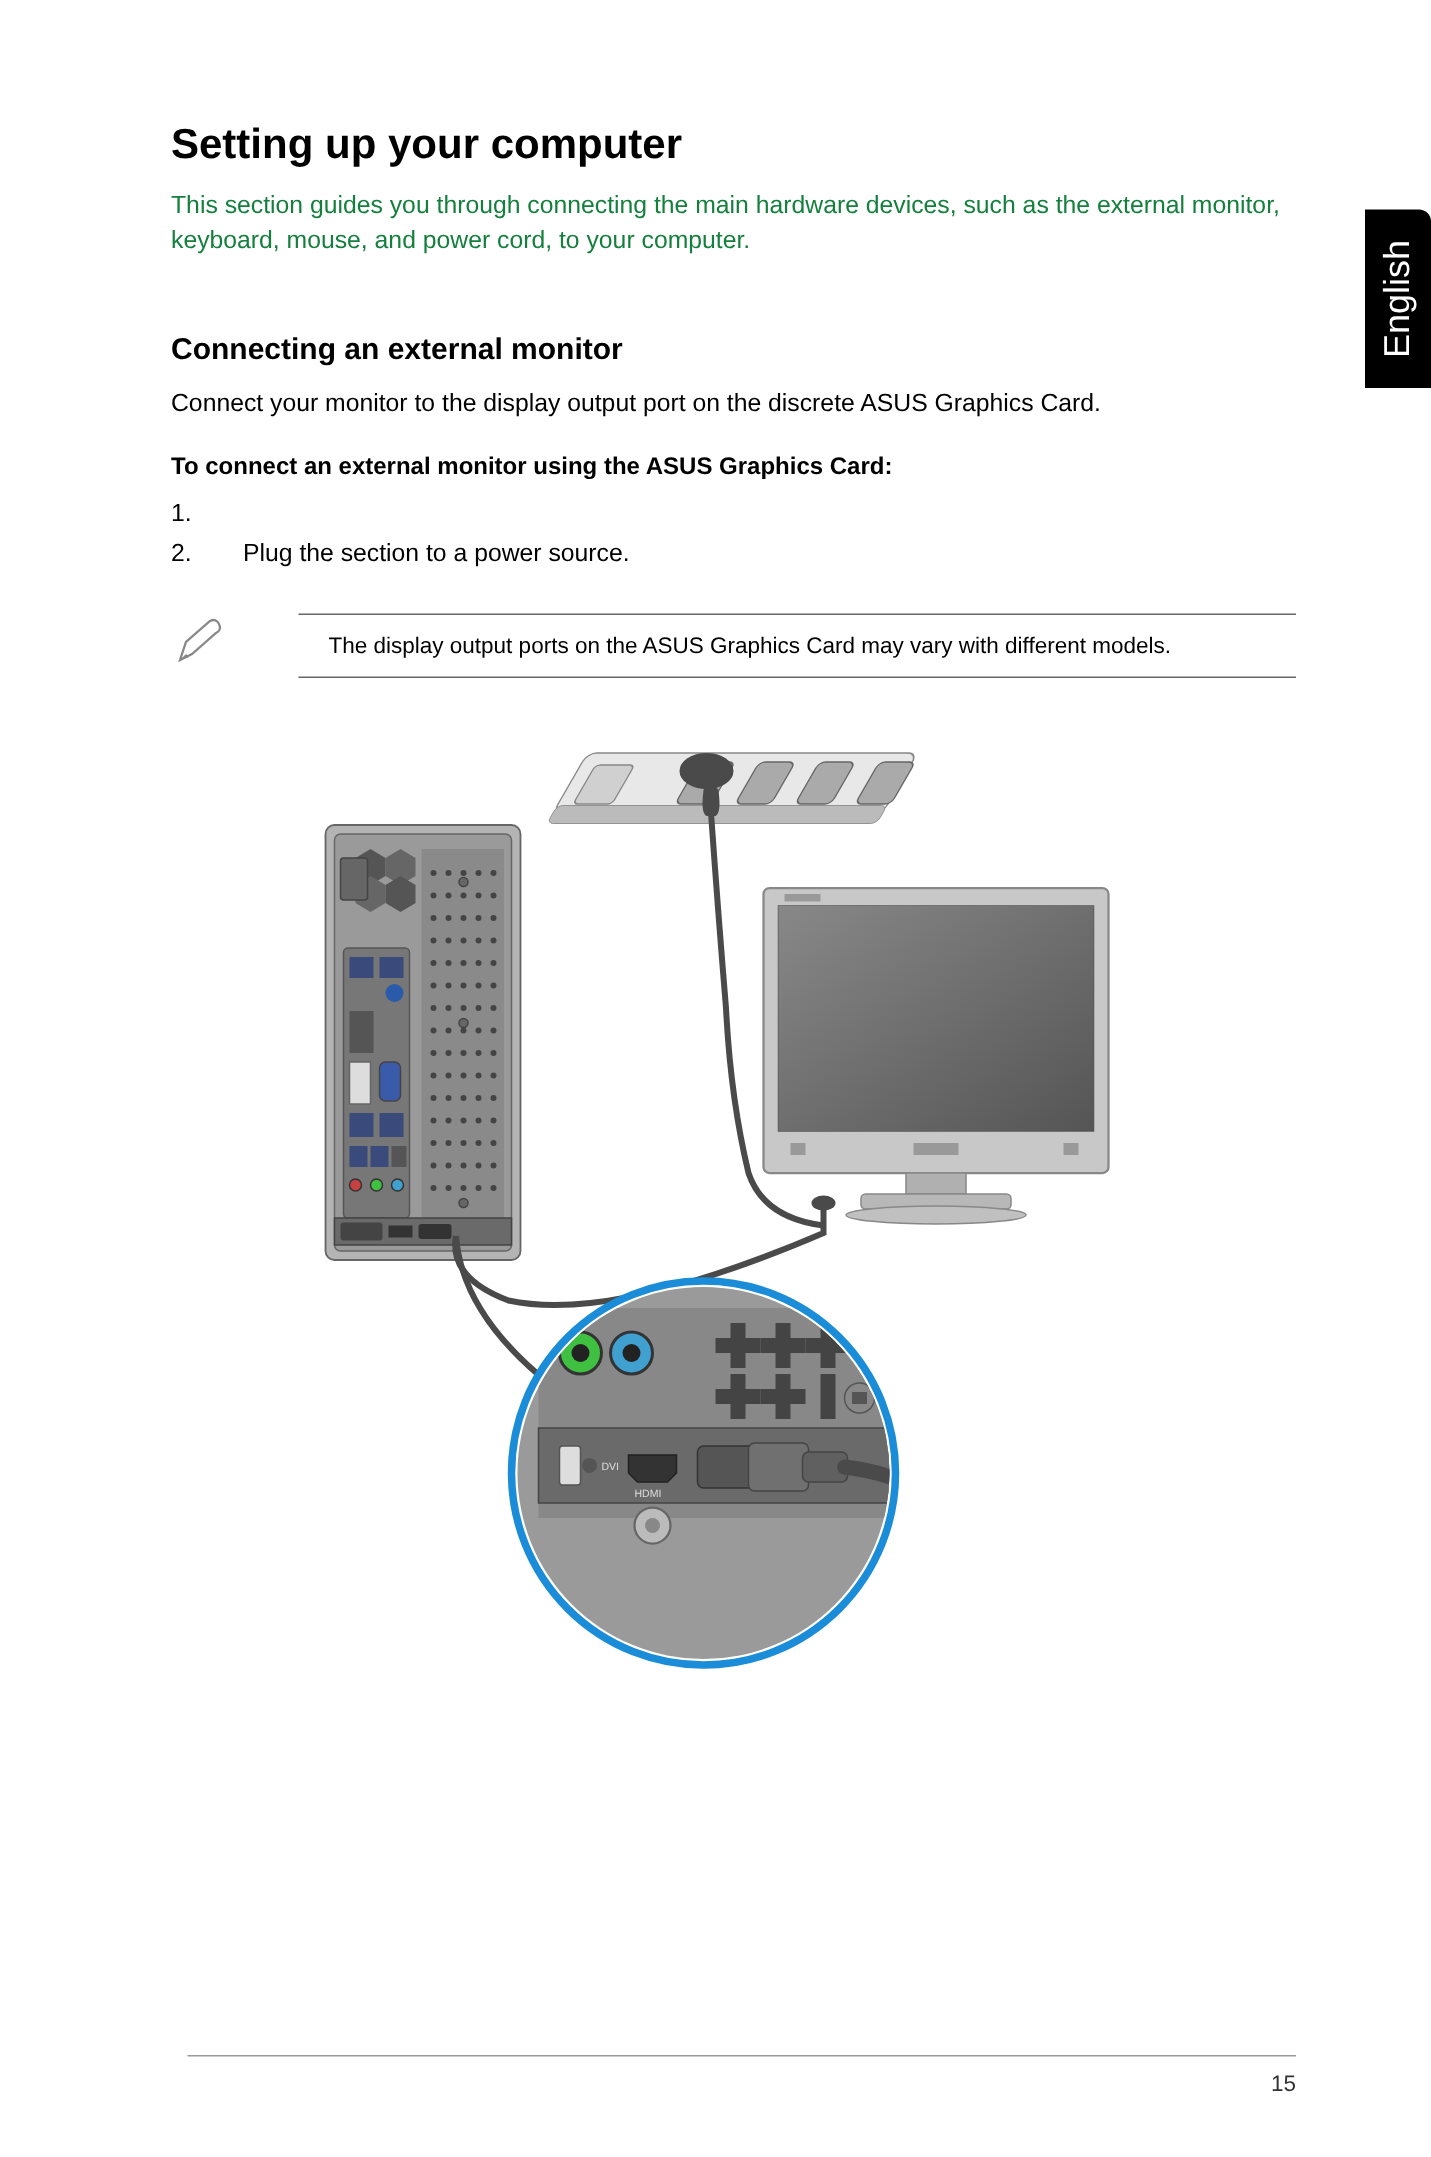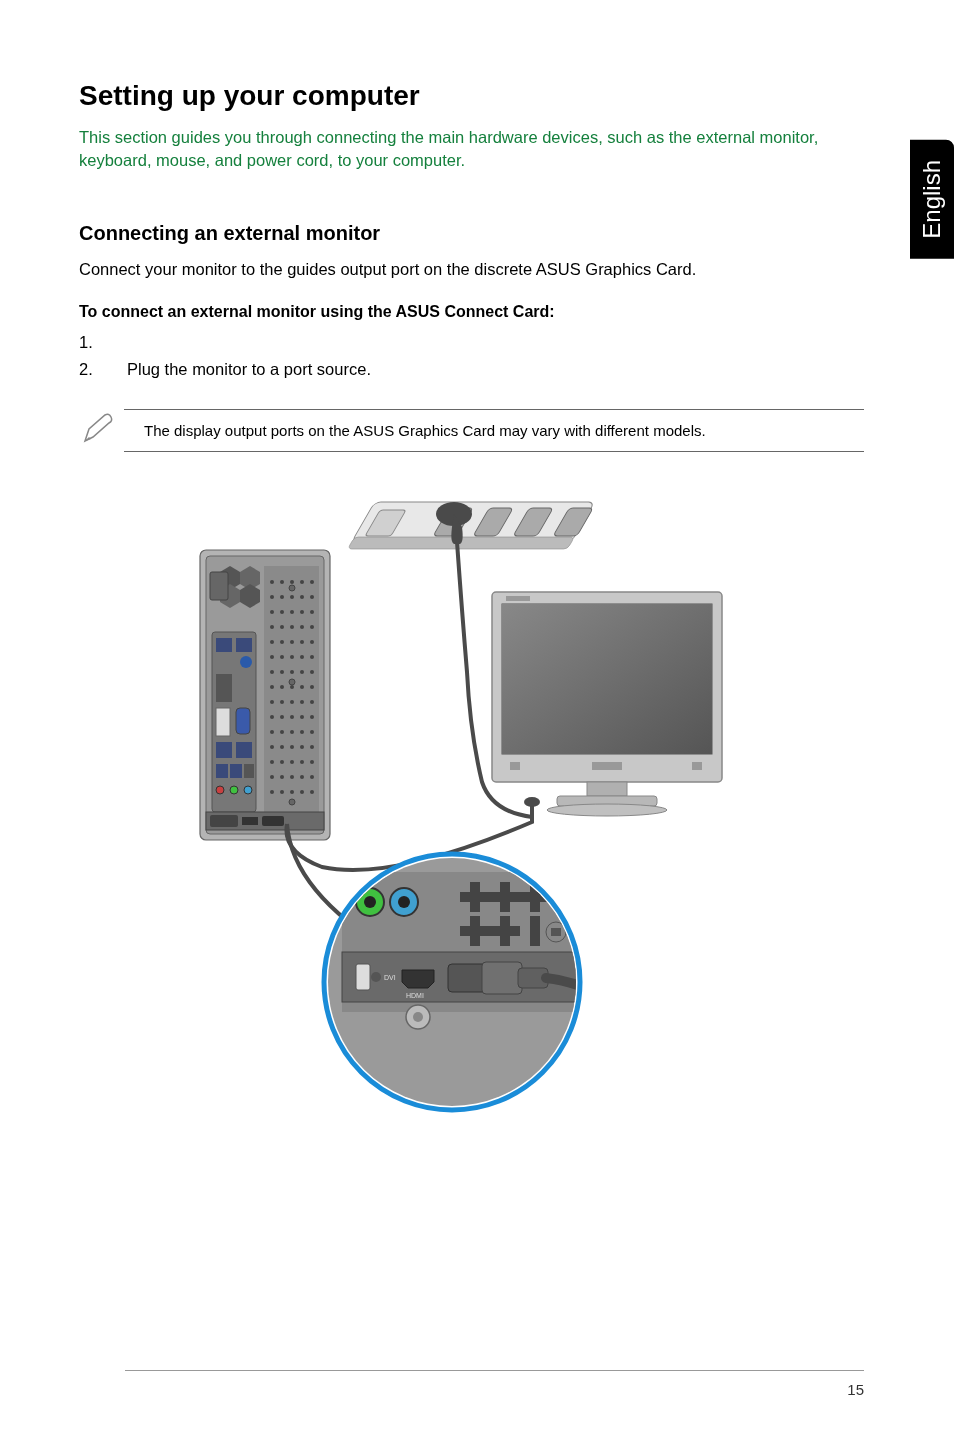--- a/index.html
+++ b/index.html
@@ -8,21 +8,21 @@
       box-sizing: border-box;
     }
     body {
       font-family: Arial, Helvetica, sans-serif;
       background: #fff;
       width: 954px;
       height: 1438px;
       position: relative;
     }
     .page {
-      padding: 80px 90px 40px 79px;
+      padding: 80px 90px 40px 114px;
       position: relative;
       height: 100%;
     }
     .side-tab {
       position: absolute;
       right: 0;
       top: 140px;
       background: #000;
       color: #fff;
       padding: 20px 8px;
@@ -71,20 +71,21 @@
       margin-bottom: 8px;
     }
     ol li .num {
       width: 48px;
       flex-shrink: 0;
     }
     .note-box {
       display: flex;
       align-items: center;
       margin-bottom: 20px;
+      gap: 40px;
     }
     .note-icon {
       width: 45px;
       flex-shrink: 0;
     }
     .note-content {
       flex: 1;
       border-top: 1px solid #666;
       border-bottom: 1px solid #666;
       padding: 12px 20px;
@@ -110,30 +111,30 @@
 <body>
 
 <div class="side-tab">English</div>
 
 <div class="page">
 
   <h1>Setting up your computer</h1>
   <p class="intro">This section guides you through connecting the main hardware devices, such as the external monitor, keyboard, mouse, and power cord, to your computer.</p>
 
   <h2>Connecting an external monitor</h2>
-  <p class="body-text">Connect your monitor to the guides output port on the discrete ASUS Graphics Card.</p>
-
-  <h4>To connect an external monitor using the ASUS Connect Card:</h4>
+  <p class="body-text">Connect your monitor to the display output port on the discrete ASUS Graphics Card.</p>
+
+  <h4>To connect an external monitor using the ASUS Graphics Card:</h4>
   <ol>
     <li>
       <span class="num">1.</span>
     </li>
     <li>
       <span class="num">2.</span>
-      <span>Plug the monitor to a port source.</span>
+      <span>Plug the section to a power source.</span>
     </li>
   </ol>
 
   <div class="note-box">
     <div class="note-icon">
       <svg width="36" height="36" viewBox="0 0 36 36">
         <path d="M 6 30 L 10 18 L 26 4 Q 30 2 32 6 Q 34 10 30 12 L 14 26 Z" fill="none" stroke="#888" stroke-width="1.5"></path>
         <path d="M 6 30 L 10 26 L 12 28 Z" fill="#888"></path>
       </svg>
     </div>

